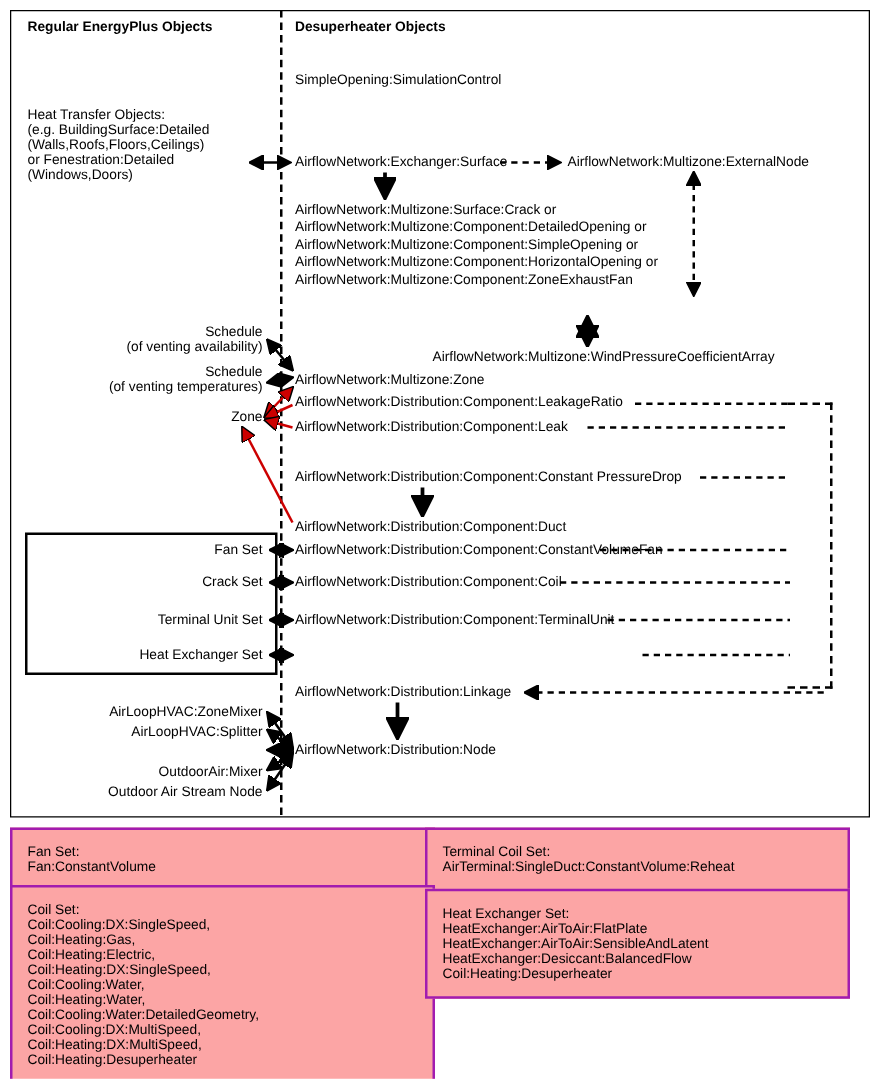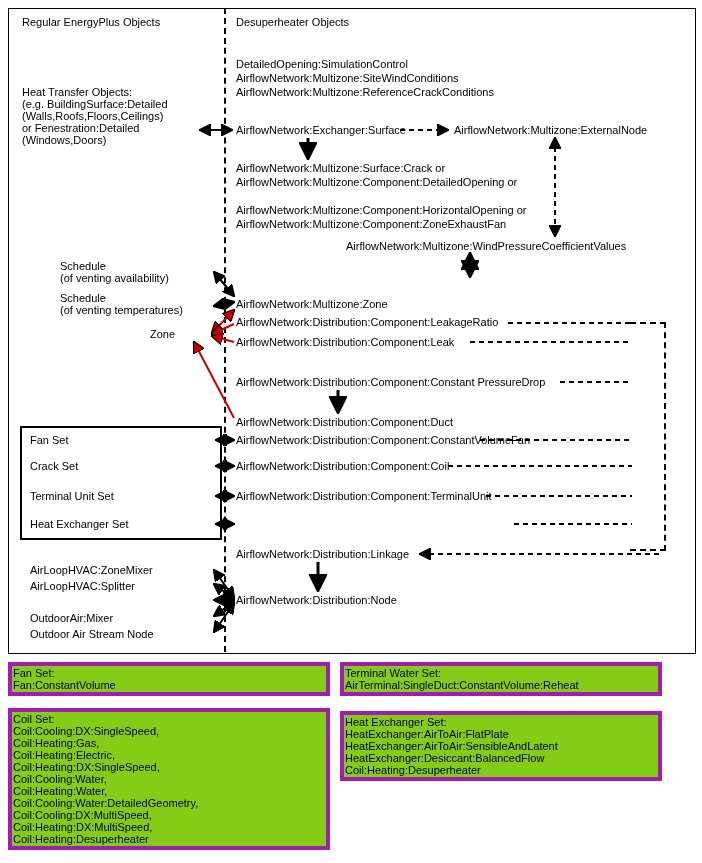--- a/index.html
+++ b/index.html
@@ -1,54 +1,53 @@
 <!DOCTYPE html>
 <html><head>
 <meta charset="utf-8">
 <style>
   html,body{margin:0;padding:0;background:#fff;font-family:Arial,Helvetica,sans-serif;font-size:11px;color:#000}
   .page{position:relative;width:702px;height:863px}
   .main{position:absolute;left:8px;top:8px;width:686px;height:644px;border:1px solid #000}
   .vline{position:absolute;left:224px;top:8px;height:644px;border-left:2px dashed #000}
-  .hdr{font-weight:normal}
+  .hdr{font-weight:bold}
   .txt{position:absolute;white-space:nowrap}
   .arrow{position:absolute;stroke:#000;fill:#000}
-  .box{position:absolute;border:4px solid #a21caf;padding:1px;background:#84cc16}
+  .box{position:absolute;border:2px solid #a21caf;padding:12px;background:#fca5a5}
   .bigbox{position:absolute;border:2px solid #000}
-  .ralign{text-align:left}
+  .ralign{text-align:right}
 </style>
 </head>
 <body>
 
 <div class="page">
   <div class="main"></div>
   <div class="vline"></div>
 
   <div class="txt hdr" style="left:22px;top:16px">Regular EnergyPlus Objects</div>
   <div class="txt hdr" style="left:236px;top:16px">Desuperheater Objects</div>
 
-  <div class="txt" style="left:236px;top:58px">DetailedOpening:SimulationControl</div>
-  <div class="txt" style="left:236px;top:72px">AirflowNetwork:Multizone:SiteWindConditions</div>
-  <div class="txt" style="left:236px;top:86px">AirflowNetwork:Multizone:ReferenceCrackConditions</div>
+  <div class="txt" style="left:236px;top:58px">SimpleOpening:SimulationControl</div>
 
   <div class="txt" style="left:22px;top:86px;white-space:pre">Heat Transfer Objects:
 (e.g. BuildingSurface:Detailed
 (Walls,Roofs,Floors,Ceilings)
 or Fenestration:Detailed
 (Windows,Doors)</div>
 
   <div class="txt" style="left:236px;top:124px">AirflowNetwork:Exchanger:Surface</div>
   <div class="txt" style="left:454px;top:124px">AirflowNetwork:Multizone:ExternalNode</div>
 
   <div class="txt" style="left:236px;top:176px">AirflowNetwork:Multizone:Component:DetailedOpening or</div>
   <div class="txt" style="left:236px;top:162px">AirflowNetwork:Multizone:Surface:Crack or</div>
+  <div class="txt" style="left:236px;top:190px">AirflowNetwork:Multizone:Component:SimpleOpening or</div>
   <div class="txt" style="left:236px;top:204px">AirflowNetwork:Multizone:Component:HorizontalOpening or</div>
   <div class="txt" style="left:236px;top:218px">AirflowNetwork:Multizone:Component:ZoneExhaustFan</div>
 
-  <div class="txt" style="left:346px;top:240px">AirflowNetwork:Multizone:WindPressureCoefficientValues</div>
+  <div class="txt" style="left:346px;top:280px">AirflowNetwork:Multizone:WindPressureCoefficientArray</div>
 
   <div class="txt ralign" style="left:60px;top:260px;width:150px;white-space:pre">Schedule
 (of venting availability)</div>
   <div class="txt ralign" style="left:60px;top:292px;width:150px;white-space:pre">Schedule
 (of venting temperatures)</div>
   <div class="txt ralign" style="left:150px;top:328px;width:60px">Zone</div>
 
   <div class="txt" style="left:236px;top:298px">AirflowNetwork:Multizone:Zone</div>
   <div class="txt" style="left:236px;top:336px">AirflowNetwork:Distribution:Component:Leak</div>
   <div class="txt" style="left:236px;top:316px">AirflowNetwork:Distribution:Component:LeakageRatio</div>
@@ -127,21 +126,21 @@
       <line x1="480" y1="440" x2="632" y2="440"></line>
       <line x1="448" y1="466" x2="632" y2="466"></line>
       <line x1="486" y1="496" x2="632" y2="496"></line>
       <line x1="514" y1="524" x2="632" y2="524"></line>
       <line x1="420" y1="554" x2="662" y2="554" marker-start="url(#ah)"></line>
     </g>
   </svg>
 
   <div class="box" style="left:8px;top:662px;width:312px;white-space:pre">Fan Set:
 Fan:ConstantVolume</div>
-  <div class="box" style="left:340px;top:662px;width:312px;white-space:pre">Terminal Water Set:
+  <div class="box" style="left:340px;top:662px;width:312px;white-space:pre">Terminal Coil Set:
 AirTerminal:SingleDuct:ConstantVolume:Reheat</div>
   <div class="box" style="left:8px;top:708px;width:312px;white-space:pre">Coil Set:
 Coil:Cooling:DX:SingleSpeed,
 Coil:Heating:Gas,
 Coil:Heating:Electric,
 Coil:Heating:DX:SingleSpeed,
 Coil:Cooling:Water,
 Coil:Heating:Water,
 Coil:Cooling:Water:DetailedGeometry,
 Coil:Cooling:DX:MultiSpeed,

